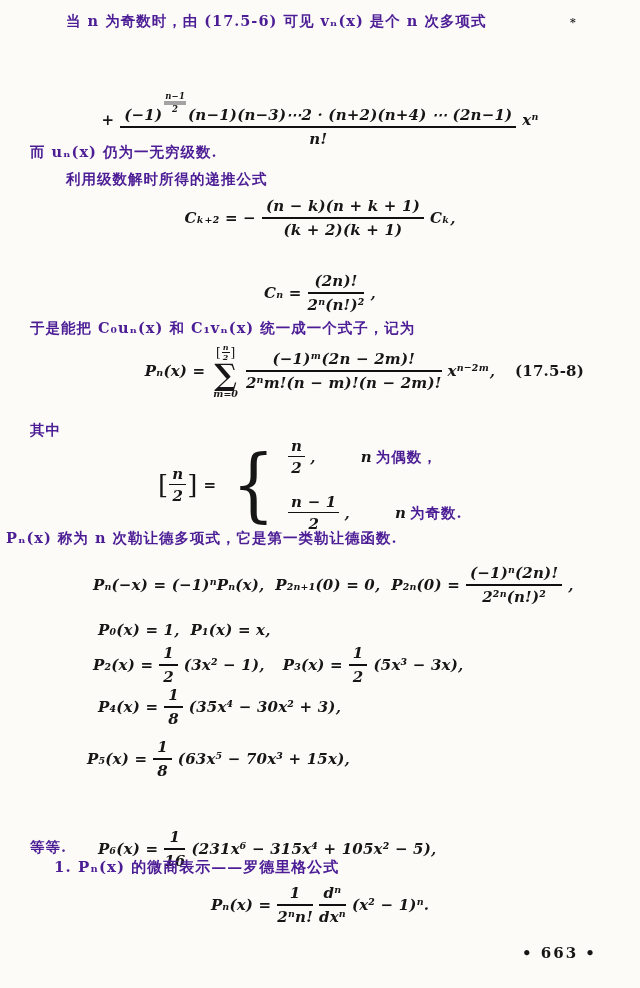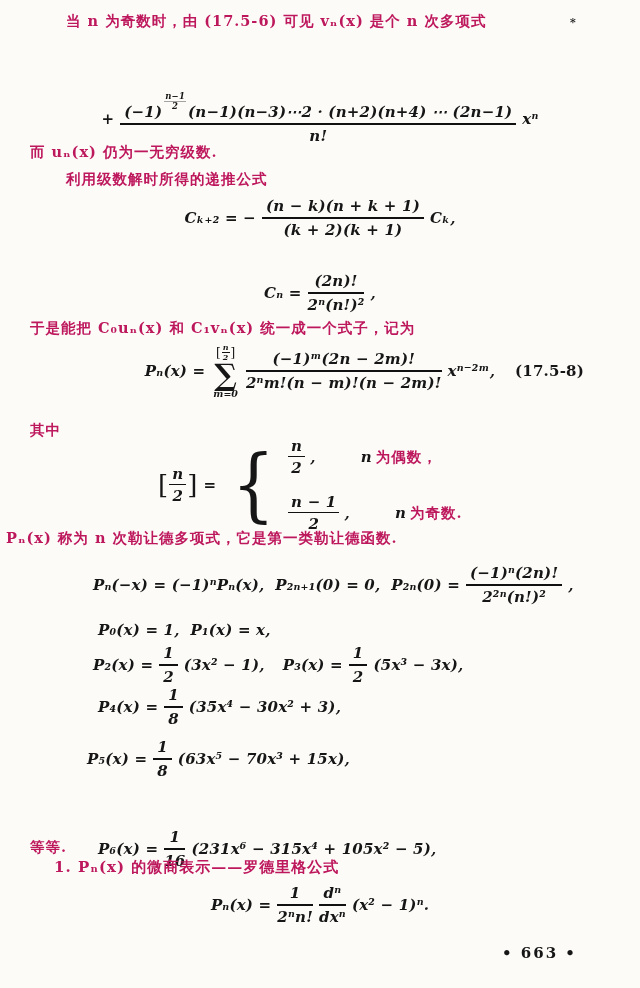--- a/index.html
+++ b/index.html
@@ -9,21 +9,21 @@
     background: #efeeea;
     font-family: "DejaVu Serif", "Liberation Serif", serif;
   }
   .page {
     position: relative; width: 640px; height: 988px;
     background: #fcfbf8; color: #161616; overflow: hidden;
   }
   .abs { position: absolute; }
   .cn {
     font-size: 14.5px; font-weight: 700; letter-spacing: 1px;
-    white-space: pre; color: #be185d;
+    white-space: pre; color: #4c1d95;
   }
   .math {
     font-style: italic; font-weight: 700; font-size: 15px;
     white-space: pre; letter-spacing: .2px;
   }
   .eqrow {
     position: absolute; left: 0; width: 640px;
     display: flex; align-items: center; justify-content: center; gap: 6px;
   }
   .eqleft {
@@ -31,39 +31,39 @@
     display: flex; align-items: center; gap: 6px;
   }
   .frac { display: inline-block; text-align: center; vertical-align: middle; }
   .frac .num { display: block; border-bottom: 2px solid #111; padding: 0 4px 2px; }
   .frac .den { display: block; padding-top: 2px; }
   .frac.small .num { padding: 0 3px 1px; border-bottom-width: 1.5px; }
   .supfrac {
     display: inline-block; text-align: center; font-size: 8.5px;
     vertical-align: 8px; margin: 0 2px; line-height: 1.1; font-style: italic;
   }
-  .supfrac .sn { display: block; border-bottom: 1px solid #a3a3a3; padding: 0 1px; }
+  .supfrac .sn { display: block; border-bottom: 4px solid #a3a3a3; padding: 0 1px; }
   .supfrac .sd { display: block; }
   .sum { display: inline-flex; flex-direction: column; align-items: center; line-height: 1; margin: 0 2px; }
   .sum-upper { display: inline-flex; align-items: center; font-weight: 700; }
   .sum-upper .b { font-size: 12px; font-weight: 400; }
   .tfrac { display: inline-block; text-align: center; font-size: 8px; font-style: italic; margin: 0 1px; line-height: 1.15; }
   .tfrac .tn { display: block; border-bottom: 1px solid #111; padding: 0 1px; }
   .tfrac .td { display: block; }
   .sigma { font-size: 30px; font-weight: 700; line-height: .85; }
   .sum-lower { font-size: 9.5px; font-style: italic; font-weight: 700; margin-top: 1px; }
   .bfrac { display: inline-flex; align-items: center; gap: 1px; }
   .bb { font-size: 26px; font-weight: 400; line-height: 1; }
   .brace { font-size: 80px; font-weight: 400; line-height: .9; margin: 0 3px 0 6px; transform: scaleX(.85); }
   .cases-col { display: flex; flex-direction: column; gap: 16px; }
   .case-row { display: flex; align-items: center; gap: 5px; }
   .case-cond { margin-left: 40px; display: inline-flex; align-items: baseline; gap: 4px; }
   .eqnum { position: absolute; right: 56px; top: 50%; transform: translateY(-50%); }
   .heading { font-size: 15px; }
-  .pagenum { font-weight: 700; font-size: 15px; letter-spacing: 2px; }
+  .pagenum { font-weight: 700; font-size: 15px; letter-spacing: 2px; margin-left: 20px; }
   .artifact { font-size: 11px; font-weight: 700; }
 </style>
 </head>
 <body>
 
 <div class="page">
 
   <div class="abs cn" style="left:66px; top:12px">当 n 为奇数时，由 (17.5-6) 可见 vₙ(x) 是个 n 次多项式</div>
   <div class="abs artifact" style="left:570px; top:16px">*</div>
 

